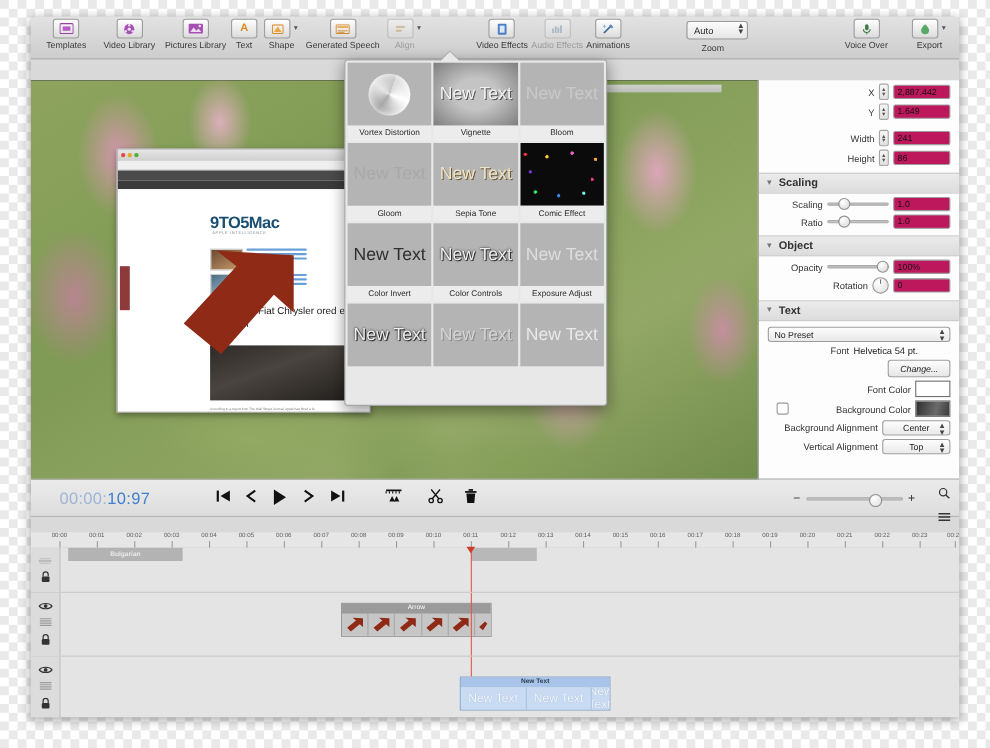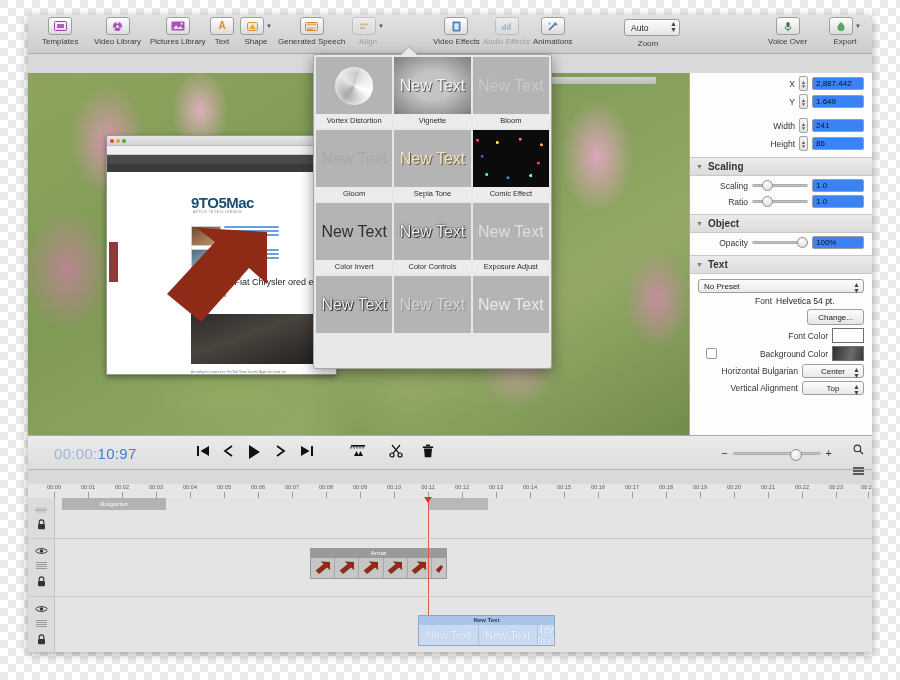--- a/index.html
+++ b/index.html
@@ -208,21 +208,21 @@
     padding:3px 6px;font-size:10px;font-weight:bold;color:#333;
     display:flex;align-items:center;gap:5px;
   }
   .tri{font-size:7px;color:#777;}
   .row{
     display:flex;align-items:center;justify-content:flex-end;
     gap:4px;padding:3px 8px 0 8px;
   }
   .row .lab{font-size:8.5px;color:#333;text-align:right;}
   .fld{
-    width:48px;height:13px;background:#3b82f6;border:1px solid #9d9d9d;
+    width:48px;height:13px;background:#be185d;border:1px solid #9d9d9d;
     border-radius:2px;font-size:8px;color:#111;
     display:flex;align-items:center;padding:0 3px;box-sizing:border-box;
   }
   .fld.wide{width:52px;}
   .stepv{
     width:7px;height:13px;background:linear-gradient(#f6f6f6,#e0e0e0);
     border:1px solid #a5a5a5;border-radius:2px;font-size:5px;
     display:flex;flex-direction:column;align-items:center;justify-content:center;
     line-height:4px;color:#555;
   }
@@ -238,21 +238,21 @@
   .selbox{
     height:14px;background:linear-gradient(#fdfdfd,#e9e9e9);
     border:1px solid #9d9d9d;border-radius:3px;
     display:flex;align-items:center;justify-content:center;
     font-size:8px;color:#222;position:relative;box-sizing:border-box;
   }
   .selbox .stepper{right:3px;top:2px;}
   .btn{
     height:14px;padding:0 10px;background:linear-gradient(#fdfdfd,#e6e6e6);
     border:1px solid #9d9d9d;border-radius:3px;font-size:8px;color:#1c1c1c;
-    display:flex;align-items:center;justify-content:center;
+    display:flex;align-items:center;justify-content:center;font-style:italic;
   }
   .swatch{width:30px;height:13px;border:1px solid #6f6f6f;background:#fff;}
   .swatch.bg{background:linear-gradient(105deg,#2f2f2f,#6b6b6b 60%,#3a3a3a);}
   .cbx{width:9px;height:9px;border:1px solid #9a9a9a;background:#fff;border-radius:2px;}
   .rotknob{
     width:13px;height:13px;border-radius:50%;
     background:radial-gradient(circle at 35% 30%,#fff,#dcdcdc);
     border:1px solid #9a9a9a;position:relative;
   }
   .rotknob:after{content:"";position:absolute;left:5.5px;top:1px;width:1px;height:4px;background:#777;}
@@ -673,20 +673,25 @@
     </div>
     <div style="padding-bottom:6px;">
       <div class="row">
         <span class="lab">Opacity</span>
         <span class="slider">
           <span class="trk"></span>
           <span class="knb" style="right:0;"></span>
         </span>
         <span class="fld wide">100%</span>
       </div>
+      <div class="row">
+        <span class="lab">Rotation</span>
+        <span class="rotknob"></span>
+        <span class="fld wide">0</span>
+      </div>
     </div>
 
     <div class="sec-head">
       <span class="tri">▼</span>
       <span>Text</span>
     </div>
     <div style="padding:5px 8px 6px 8px;">
       <div class="selbox" style="width:100%;">
         <span style="position:absolute;left:5px;">No Preset</span>
         <span class="stepper">▲<br>▼</span>
@@ -703,21 +708,21 @@
         <span class="swatch"></span>
       </div>
       <div class="row" style="padding-right:0;justify-content:space-between;">
         <span class="cbx"></span>
         <span style="display:flex;align-items:center;gap:4px;">
           <span class="lab">Background Color</span>
           <span class="swatch bg"></span>
         </span>
       </div>
       <div class="row" style="padding-right:0;">
-        <span class="lab">Horizontal Bulgarian</span>
+        <span class="lab">Background Alignment</span>
         <span class="selbox" style="width:62px;">
           <span>Center</span>
           <span class="stepper">▲<br>▼</span>
         </span>
       </div>
       <div class="row" style="padding-right:0;">
         <span class="lab">Vertical Alignment</span>
         <span class="selbox" style="width:62px;">
           <span>Top</span>
           <span class="stepper">▲<br>▼</span>

